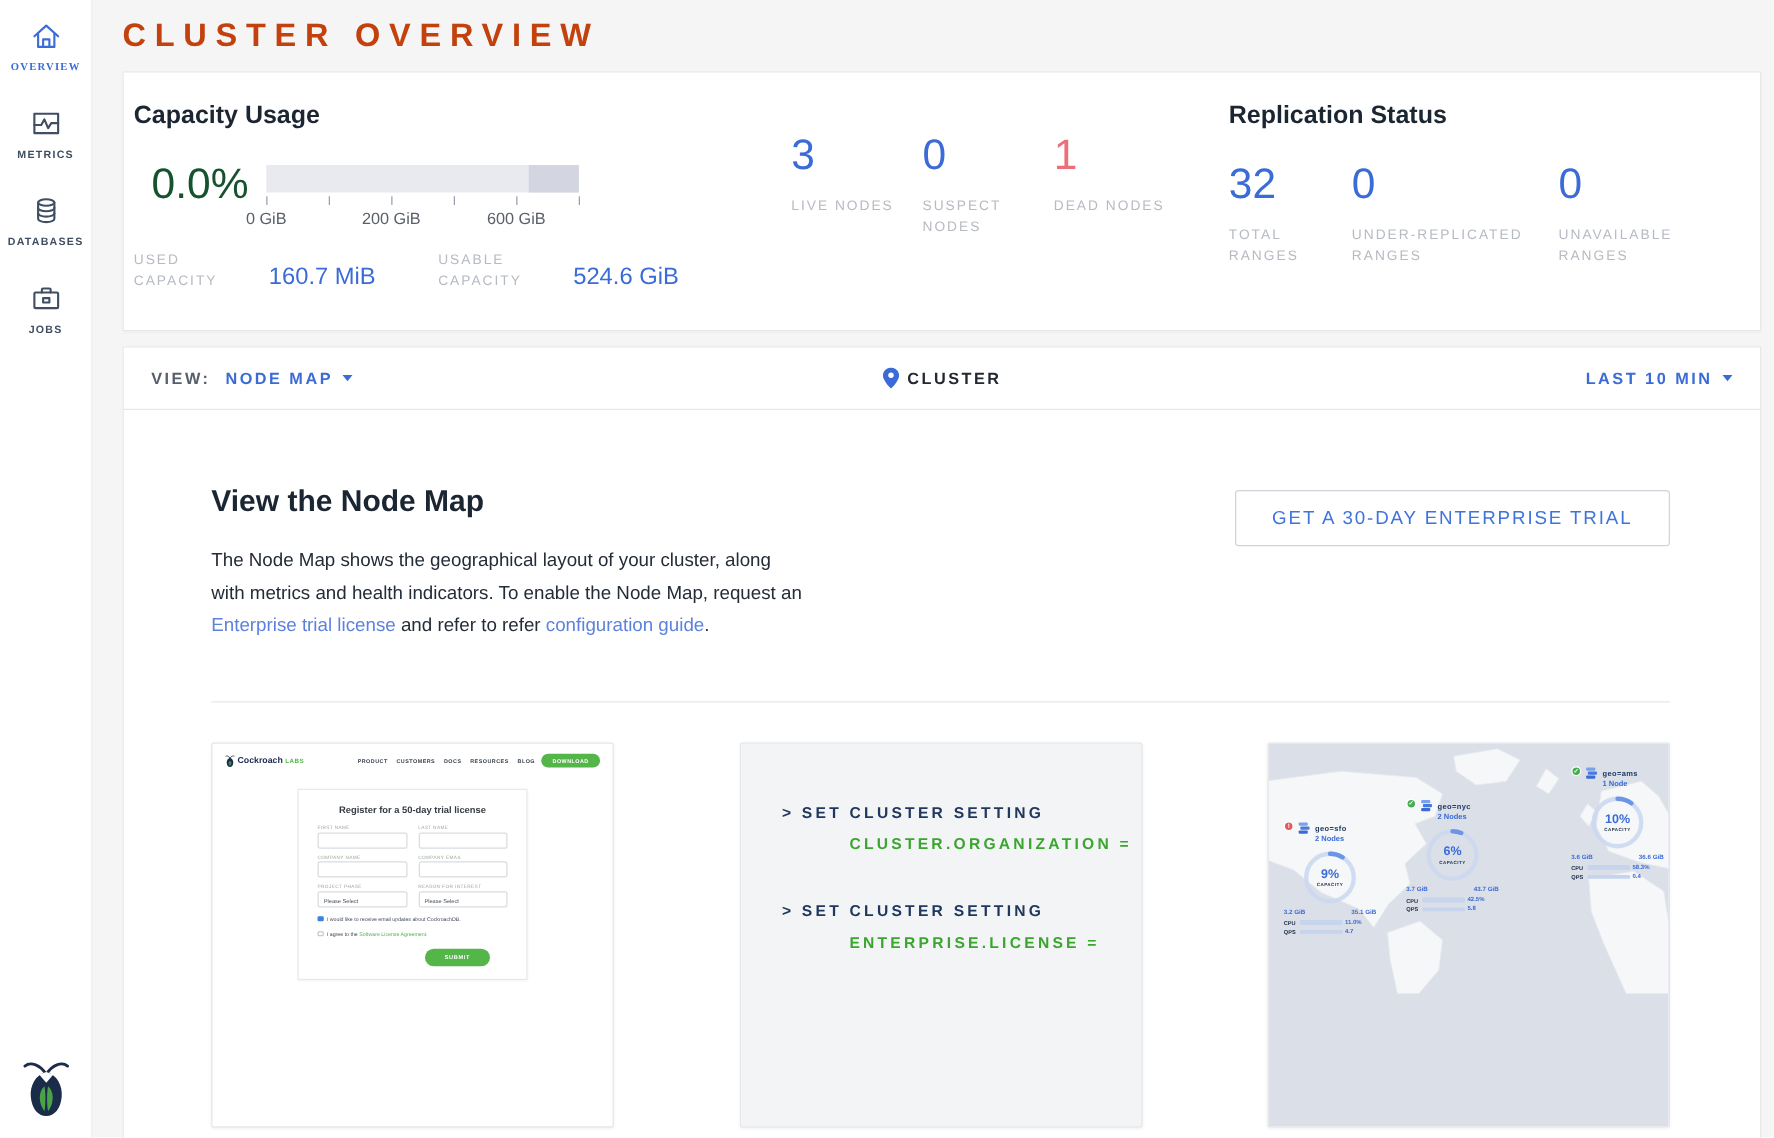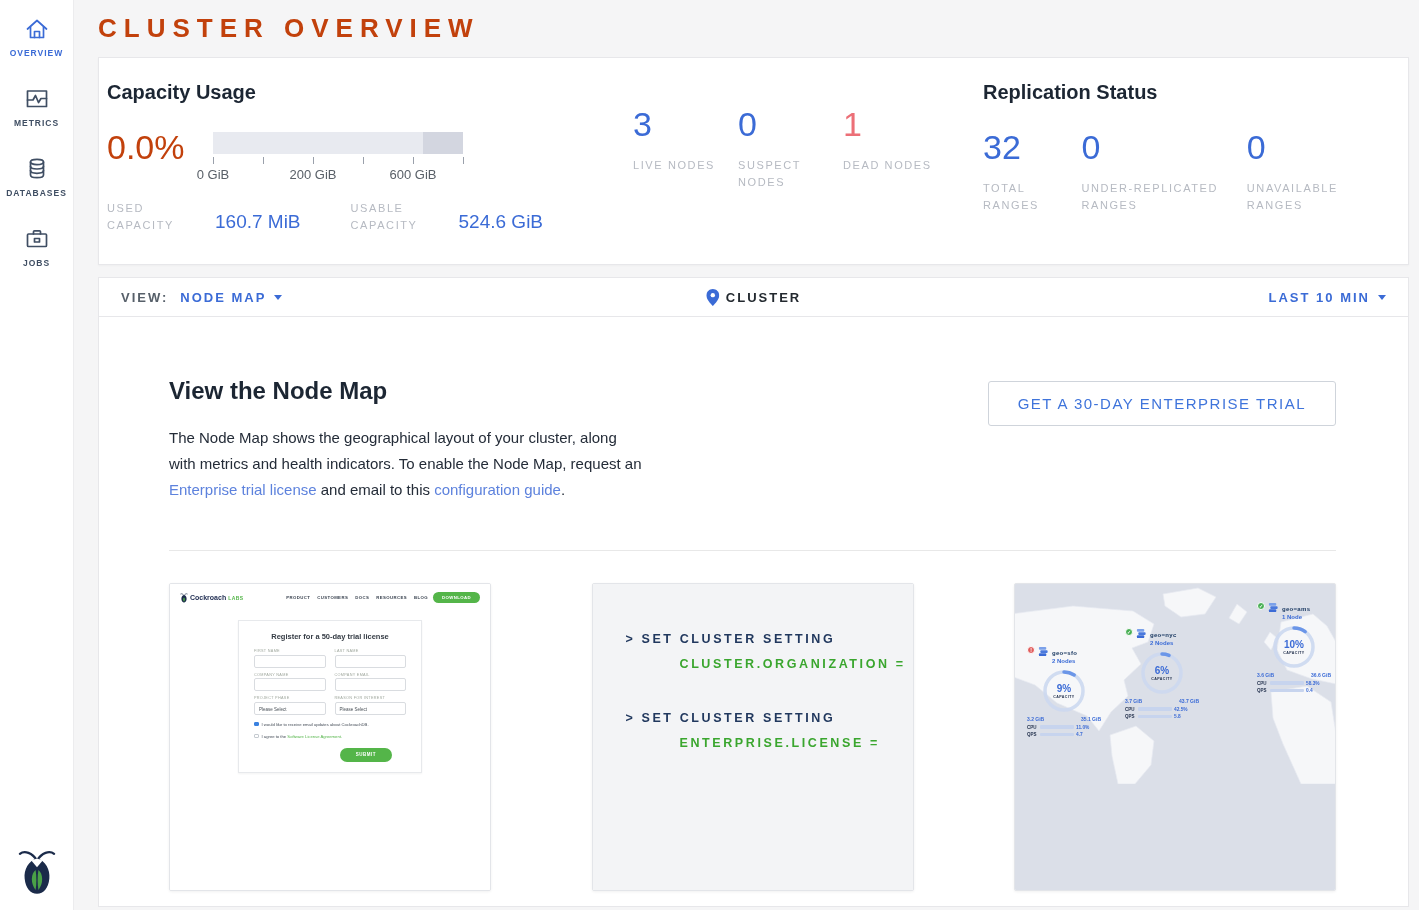--- a/index.html
+++ b/index.html
@@ -13,39 +13,39 @@
   
   .sidebar {
     position:absolute; left:0; top:0; bottom:0; width:74px;
     background:#ffffff; border-right:1px solid #ececee;
     display:flex; flex-direction:column; align-items:center;
     padding-top:16px; z-index:5;
   }
   .nav-item { display:flex; flex-direction:column; align-items:center; margin-bottom:28px; cursor:pointer; width:100%; }
   .nav-item svg { display:block; }
   .nav-label { margin-top:6px; font-size:8.5px; font-weight:bold; letter-spacing:1px; color:#3f4e63; }
-  .nav-item.active .nav-label { color:#3b6bd6; }
+  .nav-item.active .nav-label { color:#3b6bd6;font-family:Liberation Serif, serif; }
   .sidebar-logo { margin-top:auto; margin-bottom:12px; }
   
   .main { position:absolute; left:74px; top:0; right:0; bottom:0; padding:0 10px 0 24px; }
   .page-title {
     margin:13px 0 13px; font-size:26px; font-weight:600;
     letter-spacing:7px; color:#c2410c;
   }
   
   .stats-card {
     background:#fff; border:1px solid #e7e7ea; box-shadow:0 1px 2px rgba(0,0,0,.03);
     height:208px; padding:23px 8px; display:flex;
   }
   .stat-title { font-size:20px; font-weight:600; color:#1c2633; }
   .sec-capacity { width:526px; }
   .sec-nodes { width:350px; }
   .sec-repl { flex:1; }
   .cap-main { display:flex; margin-top:26px; }
-  .cap-percent { width:106px; font-size:34px; color:#c2410c; line-height:34px; }
+  .cap-percent { width:106px; font-size:34px; color:#14532d; line-height:34px;text-align:center; }
   .cap-bar-block { position:relative; width:250px; margin-top:2px; }
   .cap-bar { height:22px; background:#e8eaf0; position:relative; }
   .cap-bar-dark { position:absolute; right:0; top:0; height:100%; width:16%; background:#d3d6e0; }
   .cap-ticks { position:relative; height:8px; margin-top:3px; }
   .cap-ticks i { position:absolute; top:0; width:1px; height:7px; background:#9aa0ab; }
   .cap-axis { position:relative; height:16px; margin-top:2px; font-size:13px; color:#596068; }
   .cap-axis span { position:absolute; transform:translateX(-50%); white-space:nowrap;text-align:right; }
   .cap-footer { display:flex; margin-top:16px;gap:12px; }
   .cap-kv { display:flex; }
   .kv-label { width:108px; font-size:11px; letter-spacing:1.6px; color:#b6bac2; line-height:17px; padding-top:1px; }
@@ -53,21 +53,21 @@
   .cap-kv + .cap-kv { margin-left:38px; }
   .stat-items { display:flex; margin-top:26px; }
   .stat-item { padding-right:12px; }
   .stat-value { font-size:34px; line-height:34px; color:#3b6bd6; }
   .stat-value.red { color:#ec6f77; }
   .stat-label { margin-top:16px; font-size:11px; letter-spacing:1.6px; color:#b6bac2; line-height:17px; max-width:92px; }
   .stat-label.wide { max-width:170px; }
   .w105 { width:105px; } .w177 { width:177px; }
   
   .view-bar {
-    margin-top:12px; height:40px; background:#fff; border:1px solid #e7e7ea;
+    margin-top:12px; height:51px; background:#fff; border:1px solid #e7e7ea;
     display:flex; align-items:center; padding:0 22px; position:relative;
     font-size:13px; letter-spacing:2px; font-weight:bold;
   }
   .view-label { color:#57606a; }
   .view-value { color:#3b6bd6; margin-left:12px; display:flex; align-items:center; cursor:pointer; }
   .caret { width:0; height:0; border-left:4.5px solid transparent; border-right:4.5px solid transparent; border-top:5.5px solid currentColor; margin-left:8px; display:inline-block; }
   .view-center { position:absolute; left:50%; transform:translateX(-50%); display:flex; align-items:center; color:#23292f; }
   .view-center svg { margin-right:7px; }
   .view-right { margin-left:auto; color:#3b6bd6; display:flex; align-items:center; cursor:pointer; }
   
@@ -291,21 +291,21 @@
     </span>
   </div>
 
   <div class="panel">
     <div class="panel-head">
       <div>
         <h2 class="nm-heading">View the Node Map</h2>
         <p class="nm-desc">
           <span>The Node Map shows the geographical layout of your cluster, along with metrics and health indicators. To enable the Node Map, request an</span>
           <a class="link">Enterprise trial license</a>
-          <span>and email to this</span>
+          <span>and refer to refer</span>
           <a class="link">configuration guide</a><span>.</span>
         </p>
       </div>
       <button class="trial-btn">GET A 30-DAY ENTERPRISE TRIAL</button>
     </div>
 
     <div class="divider"></div>
 
     <div class="cards-row">
 

